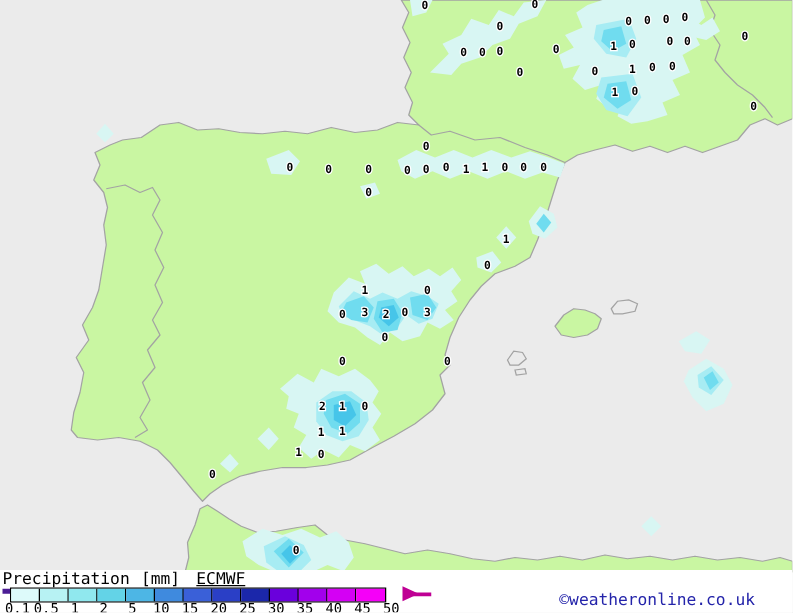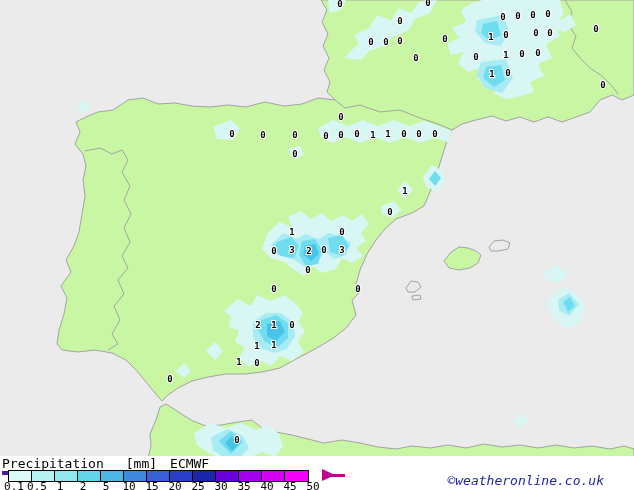--- a/index.html
+++ b/index.html
@@ -12,32 +12,32 @@
   .border-line{fill:none;stroke:var(--border);stroke-width:1;stroke-linejoin:round;}
   .l1{fill:var(--p1);stroke:none;}
   .l2{fill:var(--p2);stroke:none;}
   .l3{fill:var(--p3);stroke:none;}
   .l4{fill:var(--p4);stroke:none;}
   .pval{font-family:"DejaVu Sans Mono",monospace;font-size:9px;font-weight:bold;
         fill:#000;stroke:#ffffff;stroke-width:2px;paint-order:stroke;text-anchor:middle;}
   .legend{position:absolute;left:0;top:456px;width:634px;height:34px;background:#fff;}
   .legend-title{position:absolute;left:2px;top:0;font-size:13px;color:#000;white-space:nowrap;}
   .legend-title .t-word{border-bottom:4px solid #4c1d95;padding-bottom:0px;}
-  .legend-title .t-unit{margin-left:22px;}
-  .legend-title .t-model{margin-left:13px;}
+  .legend-title .t-unit{margin-left:9px;}
+  .legend-title .t-model{margin-left:13px;text-decoration:underline;}
   #colorbar{position:absolute;left:8px;top:14px;height:10px;display:flex;border:1px solid #000;background:#fff;}
   .cbar-cell{width:23px;height:10px;border-right:1px solid #000;box-sizing:border-box;}
   .cbar-cell:last-child{border-right:none;}
   #cbar-arrow{position:absolute;left:322px;top:13px;width:0;height:0;
               border-top:6px solid transparent;border-bottom:6px solid transparent;
               border-left:13px solid var(--arrow);}
   #cbar-tail{position:absolute;left:330px;top:18px;width:15px;height:3px;background:var(--arrow);}
   .tick{position:absolute;top:24px;font-size:11px;color:#000;transform:translateX(-50%);white-space:nowrap;}
   .date-label{position:absolute;right:3px;top:1px;font-size:13.5px;color:#000;white-space:pre;}
-  .copyright-label{position:absolute;right:30px;top:17px;font-size:13px;color:var(--copyright);white-space:pre;font-style:italic;}
+  .copyright-label{position:absolute;right:30px;top:17px;font-size:13px;color:var(--copyright);white-space:pre;}
 </style>
 </head>
 <body>
 
 <div class="stage">
 
   <svg width="634" height="458" viewBox="0 0 634 458">
     <rect class="sea" x="0" y="0" width="634" height="458"></rect>
 
     <path class="land" d="M321,0

